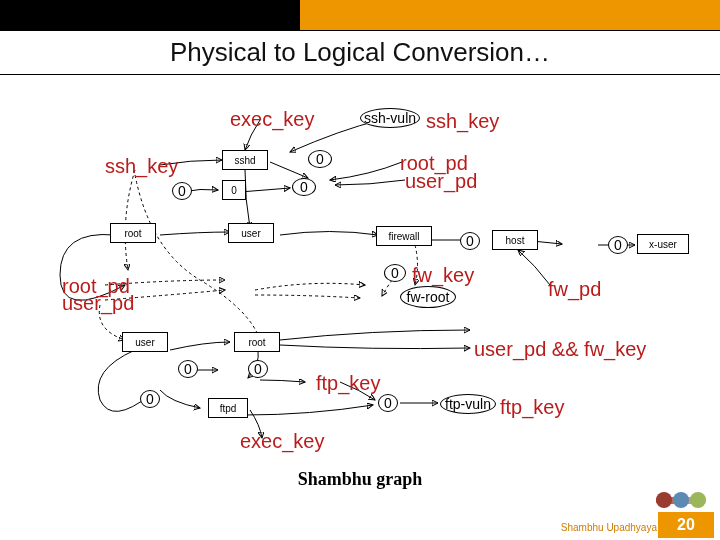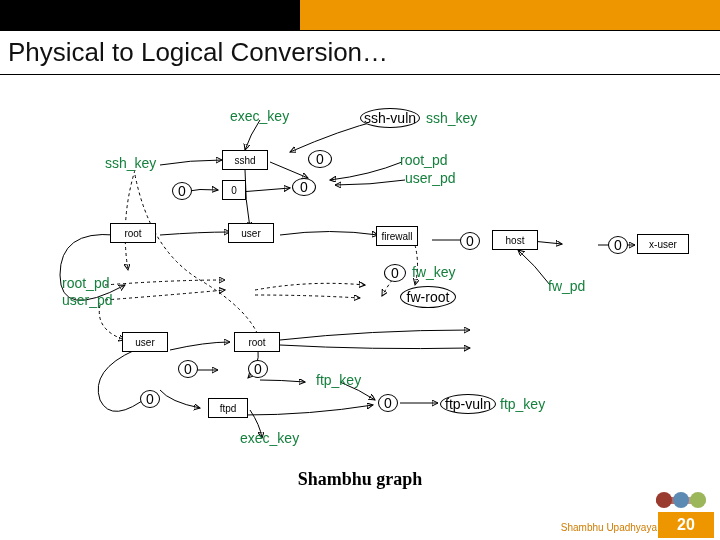--- a/index.html
+++ b/index.html
@@ -1,23 +1,23 @@
 <!DOCTYPE html>
 <html><head>
 <meta charset="utf-8">
 <style>
   * { margin: 0; padding: 0; box-sizing: border-box; }
   body { width: 720px; height: 540px; font-family: Arial, sans-serif; background: #fff; position: relative; overflow: hidden; }
   .header { height: 30px; display: flex; }
   .header-black { background: #000; flex: 0 0 300px; }
   .header-orange { background: #ed9600; flex: 1; }
-  .title-bar { border-top: 1px solid #000; border-bottom: 1px solid #000; padding: 6px 8px; }
+  .title-bar { border-top: 1px solid #000; border-bottom: 1px solid #000; padding: 6px 8px; text-align: center; }
   .title { font-size: 26px; color: #111; }
   .diagram { position: absolute; top: 80px; left: 0; width: 720px; height: 400px; }
-  .lbl { position: absolute; font-size: 14px; color: #15803d; white-space: nowrap; }
+  .lbl { position: absolute; font-size: 20px; color: #b91c1c; white-space: nowrap; }
   .ell { position: absolute; border: 1px solid #000; border-radius: 50%; background: #fff; display: flex; align-items: center; justify-content: center; font-size: 14px; }
   .rect { position: absolute; border: 1px solid #000; background: #fff; display: flex; align-items: center; justify-content: center; font-size: 10px; }
   svg.edges { position: absolute; top: 0; left: 0; width: 720px; height: 400px; }
   svg.edges path, svg.edges line { stroke: #000; stroke-width: 1; fill: none; }
   svg.edges .dash { stroke-dasharray: 3 3; }
   .caption { position: absolute; bottom: 50px; width: 100%; text-align: center; font-family: "Times New Roman", serif; font-weight: bold; font-size: 18px; }
   .footer { position: absolute; bottom: 0; left: 0; width: 100%; height: 26px; display: flex; align-items: center; }
   .footer-label { background: #ed9600; color: #fff; font-size: 10px; padding: 4px 8px; }
   .footer-author { margin-left: auto; font-size: 10px; color: #d07c00; padding-right: 63px; }
   .pagebox { position: absolute; right: 6px; bottom: 2px; width: 56px; height: 26px; background: #ed9600; color: #fff; display: flex; align-items: center; justify-content: center; font-size: 16px; font-weight: bold; }
@@ -103,40 +103,41 @@
   <span class="ell" style="left:308px;top:70px;width:24px;height:18px">0</span>
   <span class="lbl" style="left:400px;top:72px">root_pd</span>
   <span class="lbl" style="left:405px;top:90px">user_pd</span>
 
   <span class="ell" style="left:172px;top:102px;width:20px;height:18px">0</span>
   <span class="rect" style="left:222px;top:100px;width:24px;height:20px">0</span>
   <span class="ell" style="left:292px;top:98px;width:24px;height:18px">0</span>
 
   <span class="rect" style="left:110px;top:143px;width:46px;height:20px">root</span>
   <span class="rect" style="left:228px;top:143px;width:46px;height:20px">user</span>
-  <span class="rect" style="left:376px;top:146px;width:42px;height:20px">firewall</span>
+  <span class="rect" style="left:376px;top:146px;width:56px;height:20px">firewall</span>
   <span class="ell" style="left:460px;top:152px;width:20px;height:18px">0</span>
   <span class="rect" style="left:492px;top:150px;width:46px;height:20px">host</span>
   <span class="ell" style="left:608px;top:156px;width:20px;height:18px">0</span>
   <span class="rect" style="left:637px;top:154px;width:52px;height:20px">x-user</span>
 
   <span class="lbl" style="left:62px;top:195px">root_pd</span>
   <span class="lbl" style="left:62px;top:212px">user_pd</span>
 
   <span class="ell" style="left:384px;top:184px;width:22px;height:18px">0</span>
   <span class="lbl" style="left:412px;top:184px">fw_key</span>
   <span class="ell" style="left:400px;top:206px;width:56px;height:22px">fw-root</span>
   <span class="lbl" style="left:548px;top:198px">fw_pd</span>
 
   <span class="rect" style="left:122px;top:252px;width:46px;height:20px">user</span>
   <span class="ell" style="left:178px;top:280px;width:20px;height:18px">0</span>
   <span class="ell" style="left:140px;top:310px;width:20px;height:18px">0</span>
   <span class="rect" style="left:234px;top:252px;width:46px;height:20px">root</span>
   <span class="ell" style="left:248px;top:280px;width:20px;height:18px">0</span>
 
+  <span class="lbl" style="left:474px;top:258px">user_pd &amp;&amp; fw_key</span>
   <span class="lbl" style="left:316px;top:292px">ftp_key</span>
 
   <span class="rect" style="left:208px;top:318px;width:40px;height:20px">ftpd</span>
   <span class="ell" style="left:378px;top:314px;width:20px;height:18px">0</span>
   <span class="ell" style="left:440px;top:314px;width:56px;height:20px">ftp-vuln</span>
   <span class="lbl" style="left:500px;top:316px">ftp_key</span>
   <span class="lbl" style="left:240px;top:350px">exec_key</span>
 </div>
 
 <div class="caption">Shambhu graph</div>

